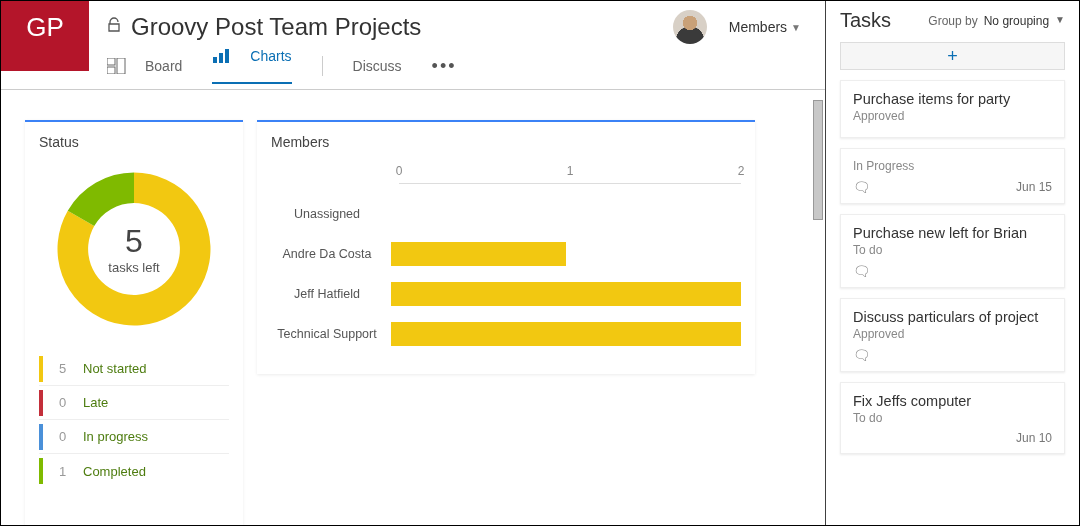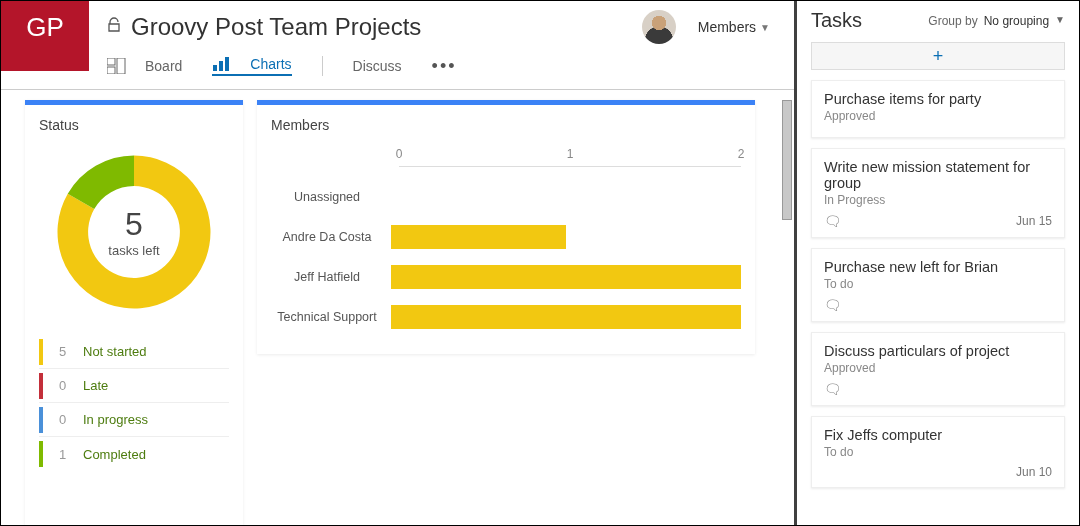--- a/index.html
+++ b/index.html
@@ -27,33 +27,34 @@
     width: 34px; height: 34px; border-radius: 50%; background:
       radial-gradient(circle at 50% 38%, #c9a178 0 26%, transparent 27%),
       radial-gradient(circle at 50% 90%, #3a3a3a 0 40%, transparent 41%),
       #d8d0c6;
     margin-right: 22px;
   }
   .members-dd { color: #333; cursor: pointer; display: flex; align-items: center; gap: 4px; margin-right: 8px; }
   .members-dd .caret { font-size: 10px; color: #777; }
   .tabs { display: flex; align-items: center; padding: 6px 0 8px 106px; gap: 30px; height: 44px; }
   .tab { display: flex; align-items: flex-end; gap: 18px; color: #666; cursor: pointer; }
-  .tab.active { color: #0b6fb4; border-bottom: 2px solid #0b6fb4; padding-bottom: 2px; }
+  .tab.active { color: #0b6fb4; border-bottom: 2px solid #0b6fb4; padding-bottom: 18px; }
   .tab .ticon { width: 20px; height: 16px; display: inline-block; }
   .vsep { width: 1px; height: 20px; background: #ccc; }
   .more-dots { font-size: 18px; letter-spacing: 2px; color: #555; cursor: pointer; }
   .content-scroller { display: flex; gap: 14px; padding: 10px 8px 0 24px; position: relative; overflow: hidden; flex: 1; }
   .scrollbar-v {
     position: absolute; right: 2px; top: 10px; width: 10px; height: 120px;
     background: #c8c8c8; border: 1px solid #999; border-radius: 0;
   }
   .card {
-    background: #fff; border-top: 5px solid #3b82f6;
+    background: #fff; border-top: 2px solid #3b82f6;
     box-shadow: 0 1px 3px rgba(0,0,0,0.08);
     padding: 12px 14px;
+    margin-top: 20px;
   }
   .status-card { width: 218px; }
   .members-card { width: 498px; height: 254px; }
   .card-title { font-size: 14px; color: #444; margin-bottom: 14px; font-weight: 400; }
   .donut-wrap { position: relative; width: 170px; height: 170px; margin: 0 auto 18px; }
   .donut { width: 170px; height: 170px; }
   .donut-center {
     position: absolute; inset: 0; display: flex; flex-direction: column;
     align-items: center; justify-content: center; color: #555;
   }
@@ -68,21 +69,21 @@
   .legend-count { width: 24px; color: #999; }
   .legend-label { color: #4d7c0f; }
   .axis { position: relative; margin-left: 128px; height: 20px; border-bottom: 1px solid #ddd; }
   .axis-tick { position: absolute; top: 0; font-size: 12px; color: #888; transform: translateX(-50%); }
   .bar-rows { margin-top: 10px; }
   .bar-row { display: flex; align-items: center; height: 40px; }
   .bar-label { width: 120px; text-align: center; padding-right: 8px; font-size: 12.5px; color: #555; }
   .bar-track { flex: 1; position: relative; height: 24px; }
   .bar-fill { position: absolute; left: 0; top: 0; bottom: 0; }
   
-  .tasks-panel { width: 285px; border-left: 3px solid #404040; padding: 8px 14px 0 14px; display: flex; flex-direction: column; position: relative; }
+  .tasks-panel { width: 254px; border-left: 1px solid #404040; padding: 8px 14px 0 14px; display: flex; flex-direction: column; position: relative; }
   .tasks-head { display: flex; align-items: center; justify-content: space-between; margin-bottom: 10px; }
   .tasks-title { font-size: 20px; font-weight: 400; color: #333; }
   .groupby { font-size: 12px; color: #666; display: flex; align-items: flex-start; gap: 6px; cursor: pointer; }
   .groupby .val { color: #333; }
   .groupby .caret { font-size: 10px; color: #666; }
   .add-btn {
     height: 28px; border: 1px solid #ddd; display: flex; align-items: center; justify-content: center;
     background: #f6f6f6; color: #0b6fb4; font-size: 18px; cursor: pointer; margin-bottom: 10px;
   }
   .task-card {
@@ -230,21 +231,20 @@
         <span class="caret">▼</span>
       </div>
     </div>
     <div class="add-btn">+</div>
     <div id="task-list">
         <div class="task-card">
           <div class="task-title">Purchase items for party</div>
           <div class="task-status">Approved</div>
         </div>
         <div class="task-card">
-          <div class="task-title">Write new mission statement for group</div>
           <div class="task-status">In Progress</div>
           <div class="task-foot">
             <span class="speech-icon">🗨</span>
             <span class="due-date">Jun 15</span>
           </div>
         </div>
         <div class="task-card">
           <div class="task-title">Purchase new left for Brian</div>
           <div class="task-status">To do</div>
           <div class="task-foot">

